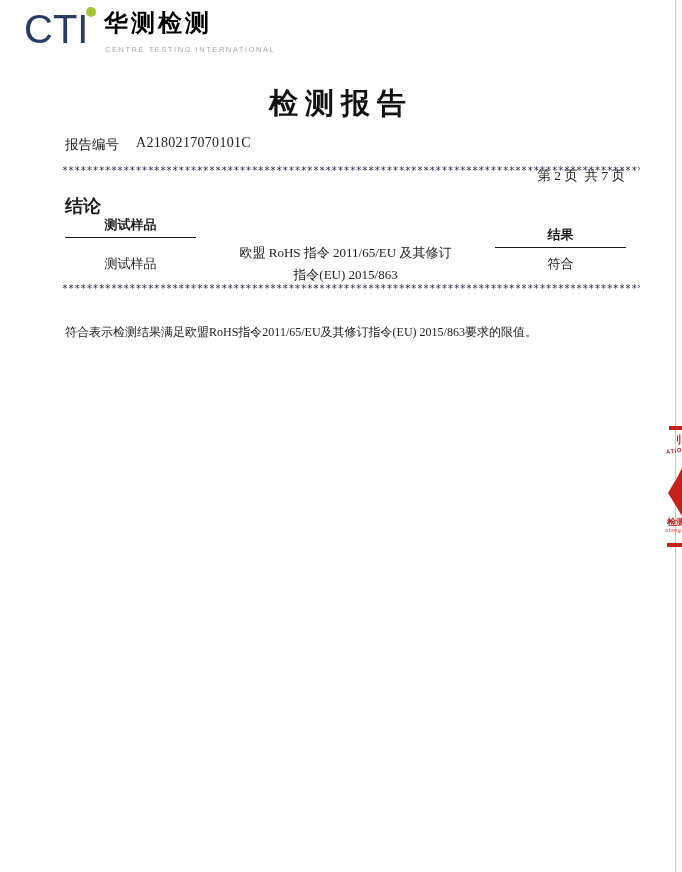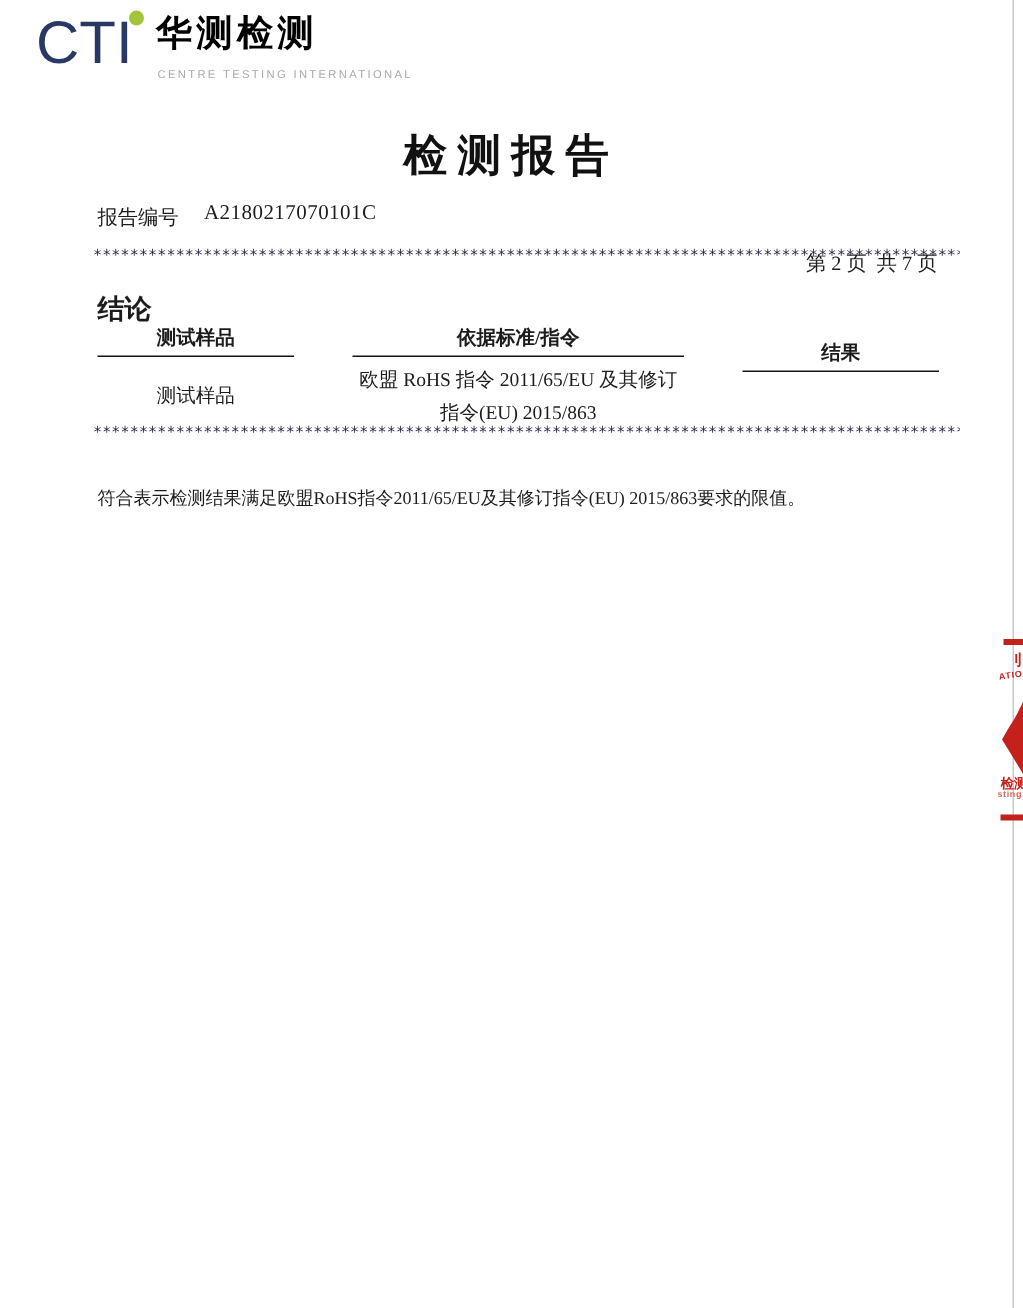--- a/index.html
+++ b/index.html
@@ -112,25 +112,25 @@
 
   <div class="meta-label">报告编号</div>
   <div class="meta-value">A2180217070101C</div>
   <div class="meta-page">第 2 页  共 7 页</div>
 
   <div class="sep sep-1">************************************************************************************************************************</div>
 
   <div class="conclusion-heading">结论</div>
 
   <div class="th th-1">测试样品</div>
-  <div class="th th-2">依据标准/指令</div>
   <div class="th th-3">结果</div>
 
   <div class="td td-1">测试样品</div>
   <div class="td td-2">欧盟 RoHS 指令 2011/65/EU 及其修订指令(EU) 2015/863</div>
+  <div class="td td-3">符合</div>
 
   <div class="sep sep-2">************************************************************************************************************************</div>
 
   <div class="note">符合表示检测结果满足欧盟RoHS指令2011/65/EU及其修订指令(EU) 2015/863要求的限值。</div>
 
   <div class="edge-line"></div>
 
   <div class="stamp">
     <div class="stamp-bar stamp-bar-top"></div>
     <div class="stamp-frag stamp-frag-top">刂</div>

